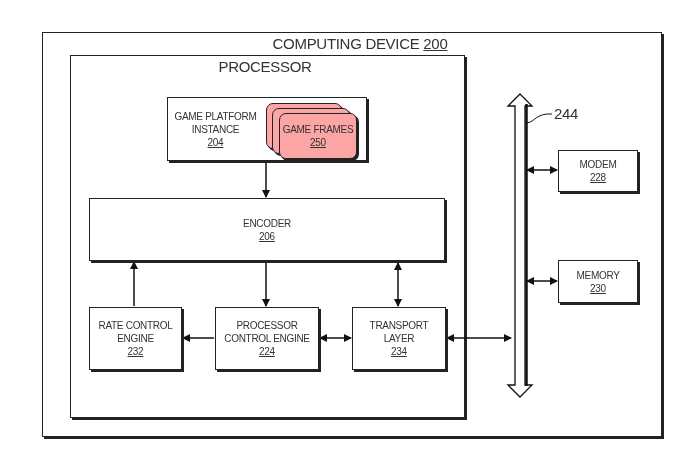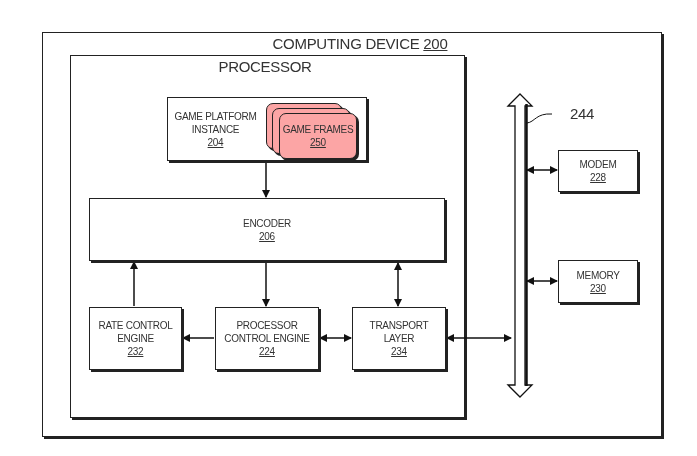--- a/index.html
+++ b/index.html
@@ -58,21 +58,21 @@
 
   <line x1="527" y1="170" x2="557" y2="170" stroke="#111" stroke-width="1.5" marker-start="url(#ahs)" marker-end="url(#ah)"></line>
 
   <line x1="527" y1="281" x2="557" y2="281" stroke="#111" stroke-width="1.5" marker-start="url(#ahs)" marker-end="url(#ah)"></line>
 
   <path d="M520,94 L532,106 L525,106 L525,385 L532,385 L520,397 L508,385 L515,385 L515,106 L508,106 Z" fill="#fff" stroke="#111" stroke-width="1.3"></path>
   <line x1="526.5" y1="104" x2="526.5" y2="386" stroke="#111" stroke-width="2.5"></line>
 
   <path d="M527,123 C535,122 536,113 552,114" fill="none" stroke="#111" stroke-width="1"></path>
 </svg>
-<div class="label" style="left:554px; top:107px; width:24px; text-align:center;margin-left:16px;">244</div>
+<div class="label" style="left:554px; top:107px; width:24px; text-align:center;">244</div>
 
 <div class="box" style="left:167px; top:97px; width:200px; height:64px;">
   <div class="inner-label" style="width:95px;">
     <div>GAME PLATFORM</div>
     <div>INSTANCE</div>
     <div class="num">204</div>
   </div>
 </div>
 
 <div class="card" style="left:266px; top:103px; width:76px; height:46px;"></div>

